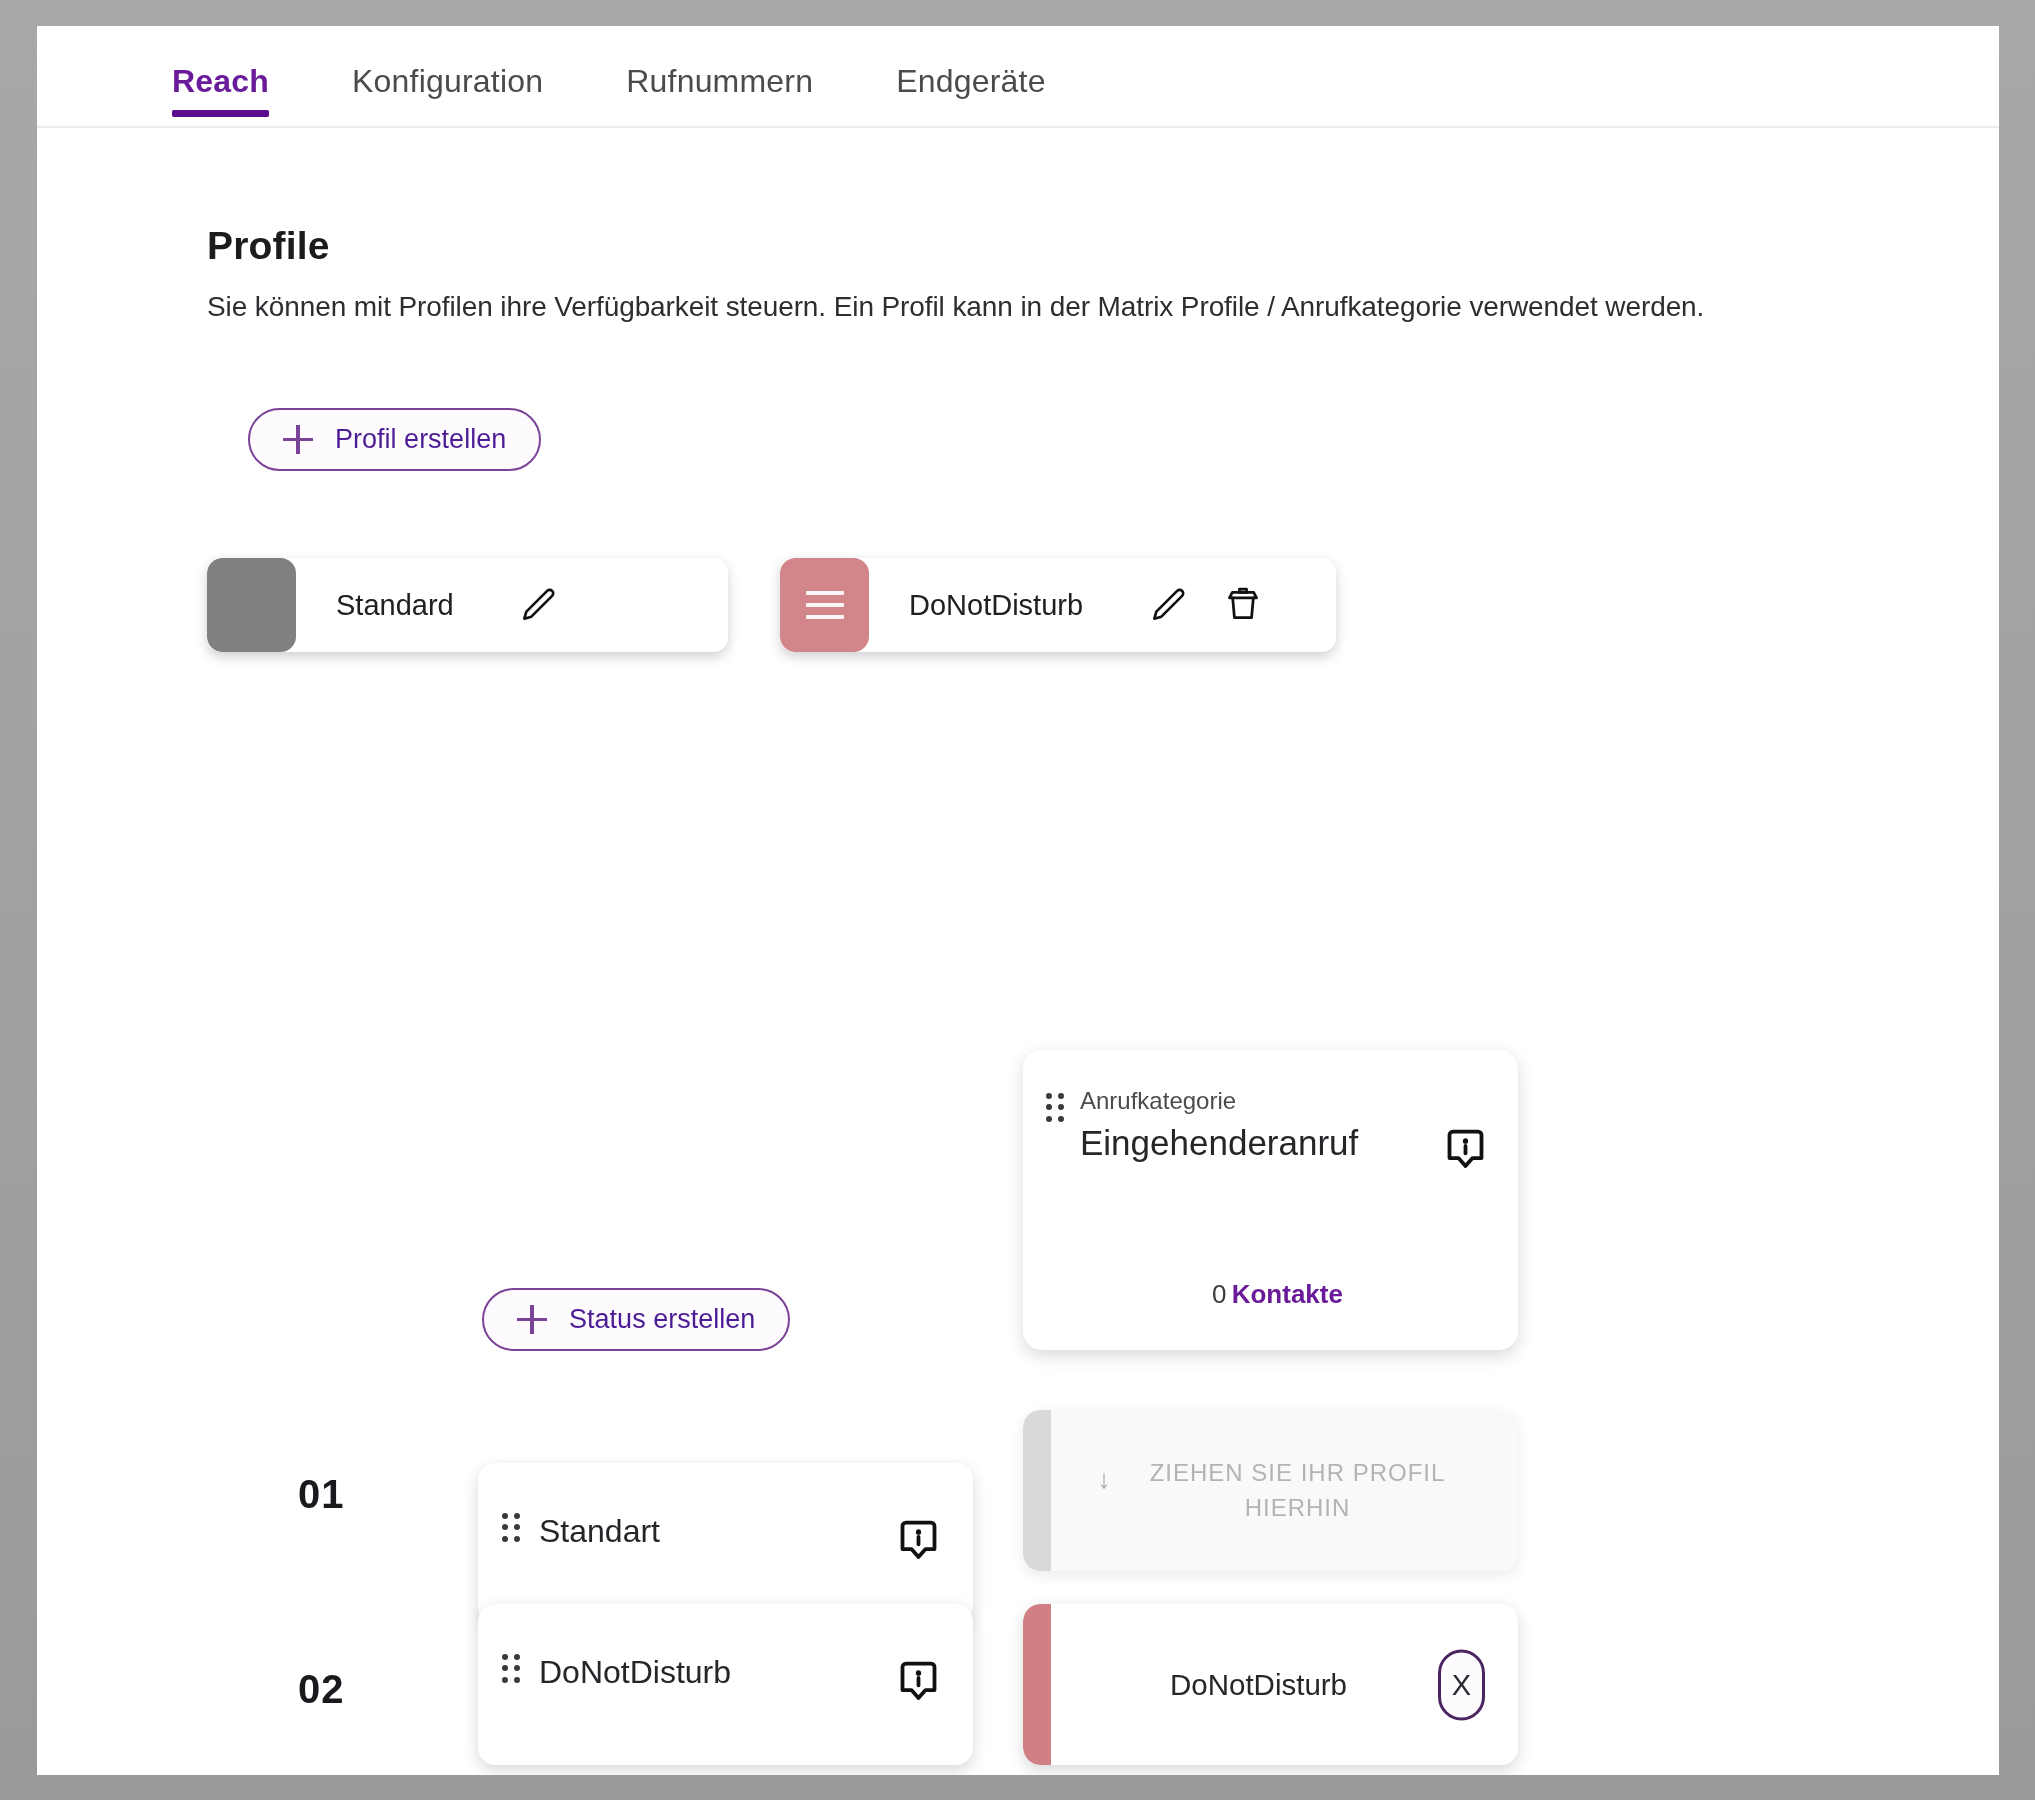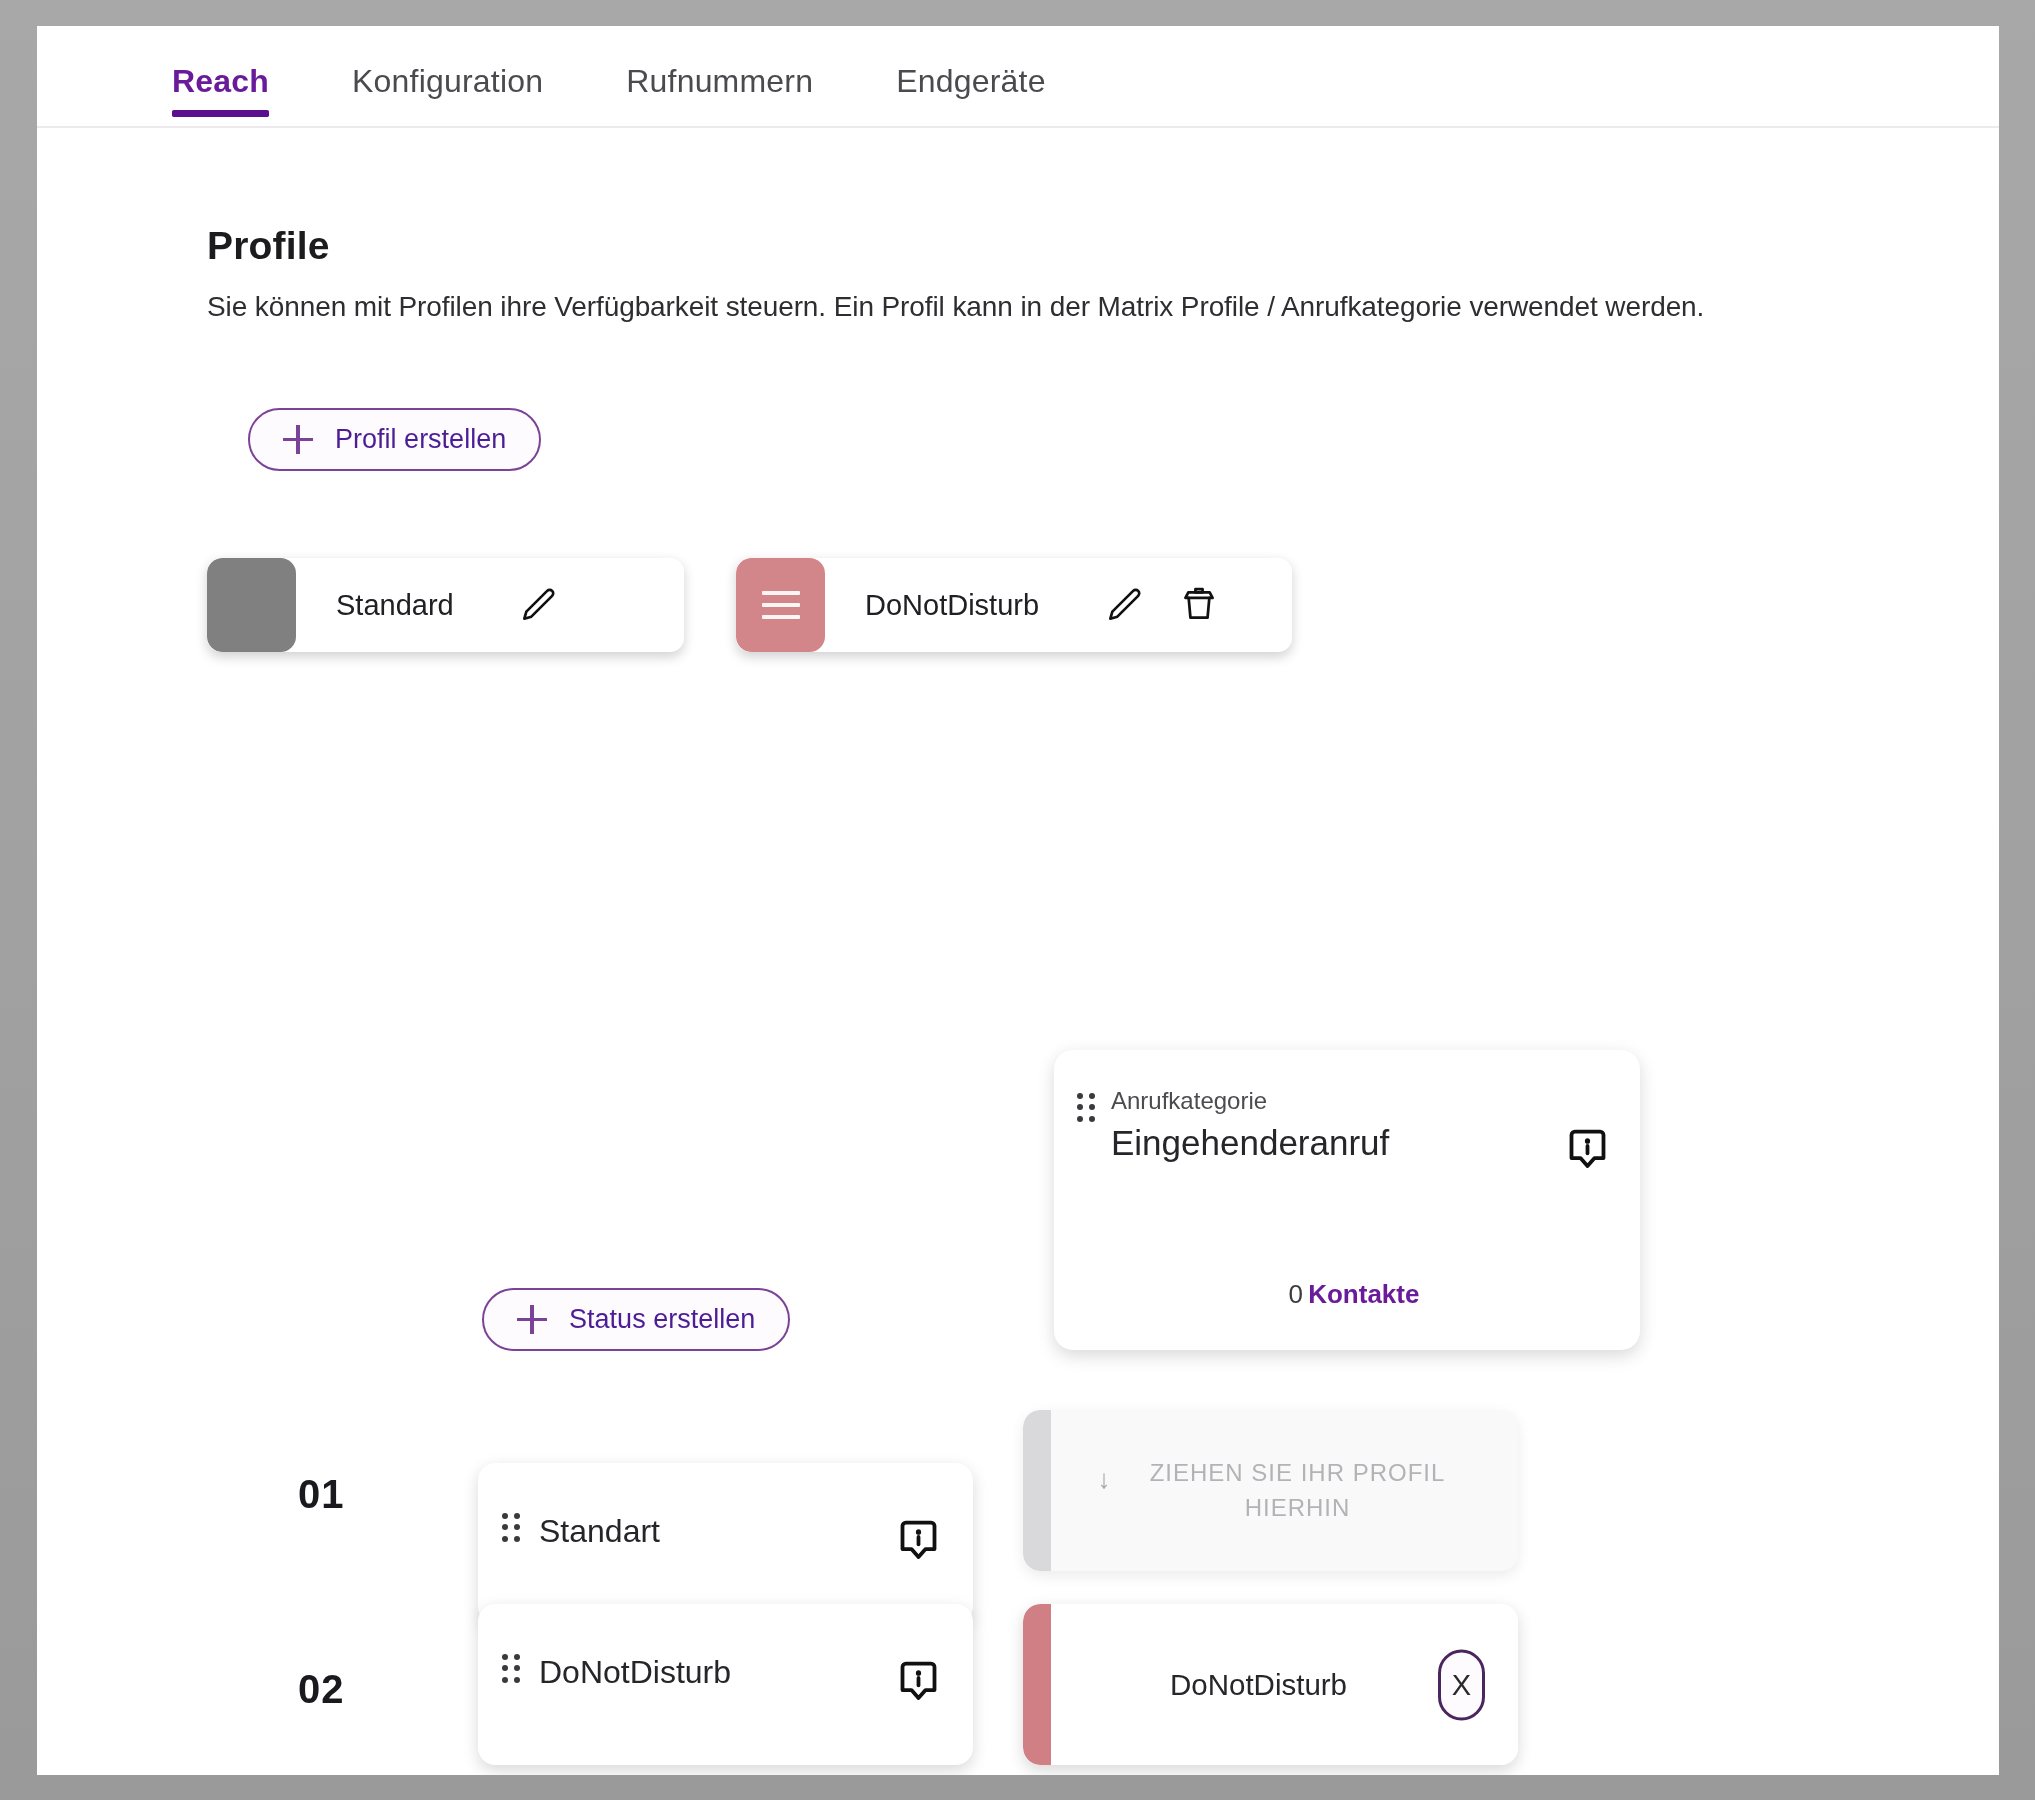--- a/index.html
+++ b/index.html
@@ -155,34 +155,33 @@
     white-space: nowrap;
   }
   .chip-action {
     width: 75px;
     height: 94px;
     display: flex;
     align-items: center;
     justify-content: center;
     cursor: pointer;
   }
-  #chip-standard  { width: 477px; }
+  #chip-standard  { width: 521px; }
   #chip-dnd       { width: 556px; }
 
   
   #card-anrufkategorie {
     position: absolute;
     left: 986px; top: 1024px;
-    width: 586px;
+    width: 495px;
     height: 300px;
     background: #ffffff;
     border-radius: 19px;
     box-shadow: 0 5.2px 17.4px rgba(0,0,0,.15);
     cursor: pointer;
-    margin-left: 31px;
   }
   .drag-dots {
     position: absolute;
     width: 19px; height: 29.5px;
     display: grid;
     grid-template-columns: 7px 7px;
     grid-template-rows: 7px 7px 7px;
     gap: 4.3px 5.2px;
   }
   .drag-dots i {

